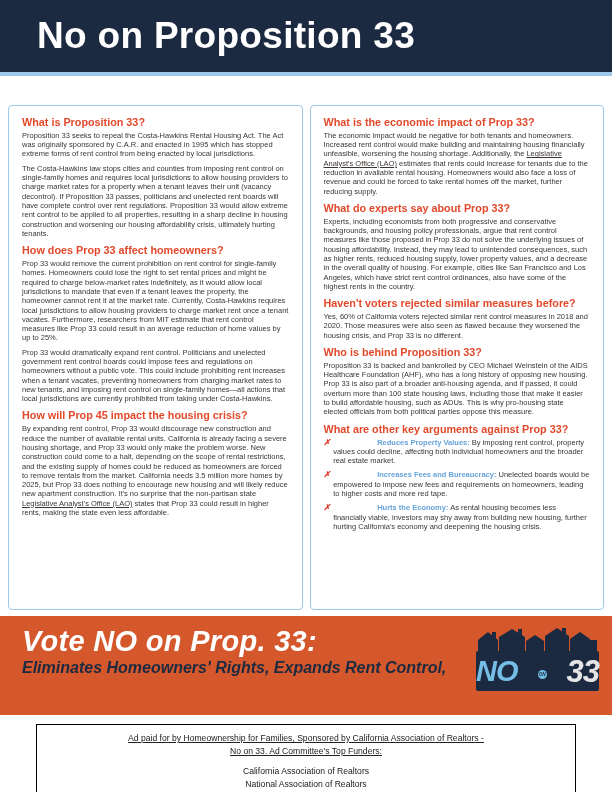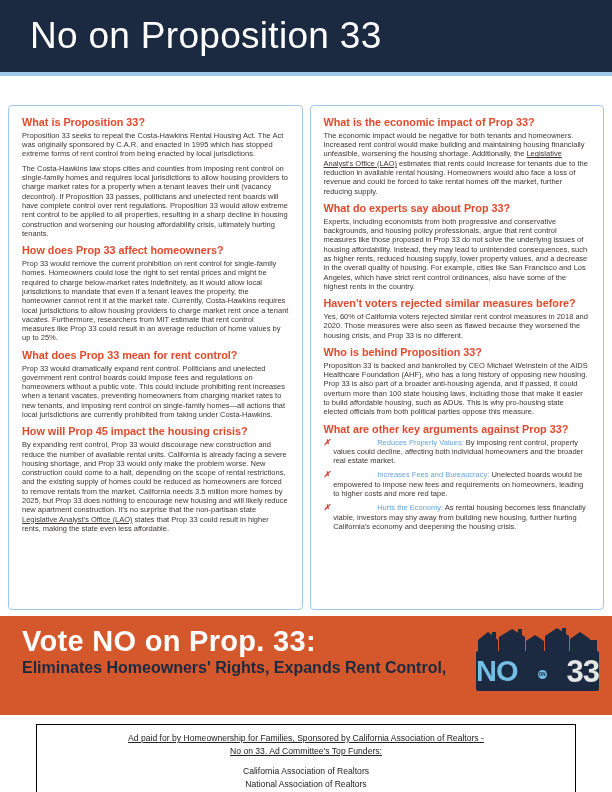--- a/index.html
+++ b/index.html
@@ -1,35 +1,35 @@
 <!DOCTYPE html>
 <html><head>
 <meta charset="utf-8">
 <style>
   html,body{margin:0;padding:0;background:#e9e9e9;}
   .page{width:612px;height:792px;background:#ffffff;position:relative;overflow:hidden;
         font-family:"Liberation Sans",sans-serif;margin:0 auto;box-sizing:border-box;}
   
   .header{height:72px;background:#1b2a40;border-bottom:4px solid #9ec9e8;
           display:flex;align-items:center;padding-left:22px;box-sizing:content-box;}
-  .header h1{margin:8px;color:#ffffff;font-size:37px;font-weight:normal;letter-spacing:.3px;}
+  .header h1{margin:15px;color:#ffffff;font-size:37px;font-weight:bold;letter-spacing:.3px;}
   
   .content{display:flex;gap:7px;padding:5px 8px 6px;height:505px;margin-top:24px;}
   .col{flex:1;border:1.5px solid #9ec9e8;border-radius:4px;background:#fff;
        padding:4px 13px 6px;overflow:hidden;}
   .col h3{color:#e2492b;font-size:10.8px;font-weight:bold;margin:7px 0 2px;line-height:1.1;}
   .col p{font-size:7.5px;line-height:1.24;color:#3b3633;margin:0 0 5px;}
   .col .u{text-decoration:underline;}
   .bullet{display:flex;margin:0 0 5px;}
   .bullet .x{color:#d93a2b;font-weight:bold;font-style:italic;font-size:8px;
              margin-right:3px;flex:0 0 auto;line-height:1.2;}
   .bullet .bt{flex:1;font-size:7.5px;line-height:1.24;color:#3b3633;}
-  .bullet .lead{color:#66a3d9;font-weight:normal;padding-left:44px;}
+  .bullet .lead{color:#66a3d9;font-weight:bold;padding-left:44px;}
   
-  .banner{background:#d5572c;height:99px;position:relative;padding:9px 0 0 22px;box-sizing:border-box;}
+  .banner{background:#d5572c;height:99px;position:relative;padding:9px 0 0 22px;box-sizing:border-box;font-style:italic;}
   .banner-title{color:#ffffff;font-size:29px;font-weight:bold;margin:0;letter-spacing:.3px;}
   .banner-sub{color:#1b2a40;font-size:16px;font-weight:bold;line-height:1.3;margin-top:0;}
   .logo{position:absolute;right:13px;top:11px;width:123px;}
   .logo svg{display:block;}
   .logo-box{background:#1b2a40;border-radius:2px;height:40px;display:flex;
             align-items:center;justify-content:space-between;margin-top:-1px;}
   .logo-no{color:#74bde4;font-size:29px;font-weight:bold;letter-spacing:-1px;line-height:1;}
   .logo-on{background:#74bde4;color:#1b2a40;font-size:4.5px;font-weight:bold;border-radius:50%;
            width:9px;height:9px;display:flex;align-items:center;justify-content:center;margin:6px 1px 0;}
   .logo-33{color:#e5e5e5;font-size:31px;font-weight:bold;letter-spacing:-1px;line-height:1;}
@@ -50,21 +50,20 @@
     <h1>No on Proposition 33</h1>
   </div>
 
   <div class="content">
     <div class="col" id="col-left">
         <h3>What is Proposition 33?</h3>
         <p><span>Proposition 33 seeks to repeal the Costa-Hawkins Rental Housing Act. The Act was originally sponsored by C.A.R. and enacted in 1995 which has stopped extreme forms of rent control from being enacted by local jurisdictions.</span></p>
         <p><span>The Costa-Hawkins law stops cities and counties from imposing rent control on single-family homes and requires local jurisdictions to allow housing providers to charge market rates for a property when a tenant leaves their unit (vacancy decontrol). If Proposition 33 passes, politicians and unelected rent boards will have complete control over rent regulations. Proposition 33 would allow extreme rent control to be applied to all properties, resulting in a sharp decline in housing construction and worsening our housing affordability crisis, ultimately hurting tenants.</span></p>
         <h3>How does Prop 33 affect homeowners?</h3>
         <p><span>Prop 33 would remove the current prohibition on rent control for single-family homes. Homeowners could lose the right to set rental prices and might be required to charge below-market rates indefinitely, as it would allow local jurisdictions to mandate that even if a tenant leaves the property, the homeowner cannot rent it at the market rate. Currently, Costa-Hawkins requires local jurisdictions to allow housing providers to charge market rent once a tenant vacates. Furthermore, researchers from MIT estimate that rent control measures like Prop 33 could result in an average reduction of home values by up to 25%.</span></p>
-        <h3>What does Prop 33 mean for rent control?</h3>
         <p><span>Prop 33 would dramatically expand rent control. Politicians and unelected government rent control boards could impose fees and regulations on homeowners without a public vote. This could include prohibiting rent increases when a tenant vacates, preventing homeowners from charging market rates to new tenants, and imposing rent control on single-family homes—all actions that local jurisdictions are currently prohibited from taking under Costa-Hawkins.</span></p>
         <h3>How will Prop 45 impact the housing crisis?</h3>
         <p><span>By expanding rent control, Prop 33 would discourage new construction and reduce the number of available rental units. California is already facing a severe housing shortage, and Prop 33 would only make the problem worse. New construction could come to a halt, depending on the scope of rental restrictions, and the existing supply of homes could be reduced as homeowners are forced to remove rentals from the market. California needs 3.5 million more homes by 2025, but Prop 33 does nothing to encourage new housing and will likely reduce new apartment construction. It's no surprise that the non-partisan state </span><span class="u">Legislative Analyst's Office (LAO)</span><span> states that Prop 33 could result in higher rents, making the state even less affordable.</span></p>
       </div>
     <div class="col" id="col-right">
         <h3>What is the economic impact of Prop 33?</h3>
         <p><span>The economic impact would be negative for both tenants and homeowners. Increased rent control would make building and maintaining housing financially unfeasible, worsening the housing shortage. Additionally, the </span><span class="u">Legislative Analyst's Office (LAO)</span><span> estimates that rents could increase for tenants due to the reduction in available rental housing. Homeowners would also face a loss of revenue and could be forced to take rental homes off the market, further reducing supply.</span></p>
         <h3>What do experts say about Prop 33?</h3>
         <p><span>Experts, including economists from both progressive and conservative backgrounds, and housing policy professionals, argue that rent control measures like those proposed in Prop 33 do not solve the underlying issues of housing affordability. Instead, they may lead to unintended consequences, such as higher rents, reduced housing supply, lower property values, and a decrease in the overall quality of housing. For example, cities like San Francisco and Los Angeles, which have strict rent control ordinances, also have some of the highest rents in the country.</span></p>
         <h3>Haven't voters rejected similar measures before?</h3>

